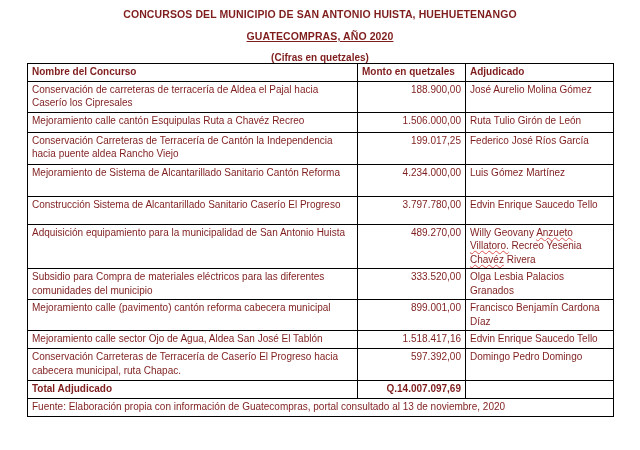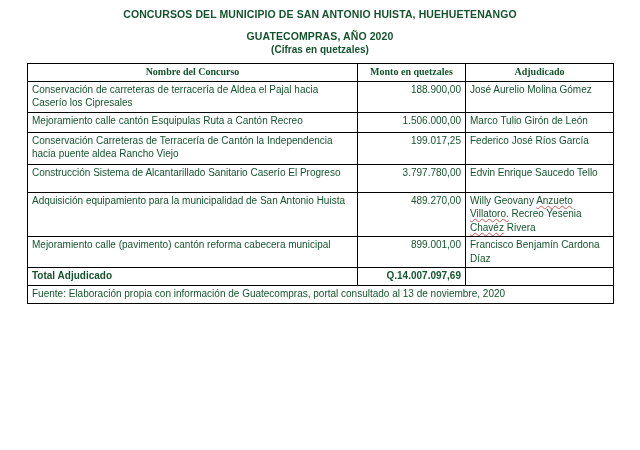--- a/index.html
+++ b/index.html
@@ -3,58 +3,57 @@
 <meta charset="utf-8">
 <style>
   * { margin: 0; padding: 0; box-sizing: border-box; }
   html, body { background: #ffffff; }
   .page {
     position: relative;
     width: 640px;
     height: 450px;
     background: #ffffff;
     font-family: "Liberation Sans", "DejaVu Sans", sans-serif;
-    color: #14532d;
+    color: #7f1d1d;
     overflow: hidden;
   }
   .title-block {
     position: absolute;
     top: 7px;
     left: 0;
     right: 0;
     text-align: center;
     line-height: 14px;
   }
   .title-line { font-size: 10.5px; font-weight: bold; letter-spacing: 0.1px; }
-  .title-line2 { margin-top: 8px; }
-  .subtitle { font-size: 10px; font-weight: bold; }
+  .title-line2 { margin-top: 8px; text-decoration: underline; }
+  .subtitle { margin-top: 8px; font-size: 10px; font-weight: bold; }
 
   table.doc-table {
     position: absolute;
     left: 27px;
     top: 63px;
     width: 586px;
     border-collapse: collapse;
     table-layout: fixed;
     font-size: 10px;
     line-height: 13.5px;
     border: 1.5px solid #000;
   }
   .doc-table th, .doc-table td {
     border: 1px solid #000;
     padding: 1px 4px 2px 4px;
     vertical-align: top;
     overflow: hidden;
   }
   .doc-table th {
     font-weight: bold;
-    text-align: center;
+    text-align: left;
     height: 15px;
     vertical-align: middle;
-    font-family: Liberation Serif, serif;
   }
   td.num { text-align: right; white-space: nowrap; }
   tr.row-1  { height: 29px; }
   tr.row-2  { height: 30px; }
   tr.row-3  { height: 20px; }
   tr.row-4  { height: 32px; }
   tr.row-5  { height: 32px; }
   tr.row-6  { height: 28px; }
   tr.row-7  { height: 42px; }
   tr.row-8  { height: 31px; }
@@ -99,43 +98,63 @@
         <th>Adjudicado</th>
       </tr>
     </thead>
     <tbody>
       <tr class="row-2">
         <td>Conservación de carreteras de terracería de Aldea el Pajal hacia Caserío los Cipresales</td>
         <td class="num">188.900,00</td>
         <td>José Aurelio Molina Gómez</td>
       </tr>
       <tr class="row-3">
-        <td>Mejoramiento calle cantón Esquipulas Ruta a Cantón Recreo</td>
+        <td>Mejoramiento calle cantón Esquipulas Ruta a Chavéz Recreo</td>
         <td class="num">1.506.000,00</td>
-        <td>Marco Tulio Girón de León</td>
+        <td>Ruta Tulio Girón de León</td>
       </tr>
       <tr class="row-4">
         <td>Conservación Carreteras de Terracería de Cantón la Independencia hacia puente aldea Rancho Viejo</td>
         <td class="num">199.017,25</td>
         <td>Federico José Ríos García</td>
+      </tr>
+      <tr class="row-5">
+        <td>Mejoramiento de Sistema de Alcantarillado Sanitario Cantón Reforma</td>
+        <td class="num">4.234.000,00</td>
+        <td>Luis Gómez Martínez</td>
       </tr>
       <tr class="row-6">
         <td>Construcción Sistema de Alcantarillado Sanitario Caserío El Progreso</td>
         <td class="num">3.797.780,00</td>
         <td>Edvin Enrique Saucedo Tello</td>
       </tr>
       <tr class="row-7">
         <td>Adquisición equipamiento para la municipalidad de San Antonio Huista</td>
         <td class="num">489.270,00</td>
         <td><span>Willy Geovany </span><span class="sq">Anzueto</span><br><span class="sq">Villatoro.</span><span> Recreo Yesenia</span><br><span class="sq">Chavéz</span><span> Rivera</span></td>
       </tr>
+      <tr class="row-8">
+        <td>Subsidio para Compra de materiales eléctricos para las diferentes comunidades del municipio</td>
+        <td class="num">333.520,00</td>
+        <td>Olga Lesbia Palacios Granados</td>
+      </tr>
       <tr class="row-9">
         <td>Mejoramiento calle (pavimento) cantón reforma cabecera municipal</td>
         <td class="num">899.001,00</td>
         <td>Francisco Benjamín Cardona Díaz</td>
+      </tr>
+      <tr class="row-10">
+        <td>Mejoramiento calle sector Ojo de Agua, Aldea San José El Tablón</td>
+        <td class="num">1.518.417,16</td>
+        <td>Edvin Enrique Saucedo Tello</td>
+      </tr>
+      <tr class="row-11">
+        <td>Conservación Carreteras de Terracería de Caserío El Progreso hacia cabecera municipal, ruta Chapac.</td>
+        <td class="num">597.392,00</td>
+        <td>Domingo Pedro Domingo</td>
       </tr>
       <tr class="total-row">
         <td class="total-label">Total Adjudicado</td>
         <td class="num">Q.14.007.097,69</td>
         <td></td>
       </tr>
       <tr class="source-row">
         <td colspan="3">Fuente: Elaboración propia con información de Guatecompras, portal consultado al 13 de noviembre, 2020</td>
       </tr>
     </tbody>

